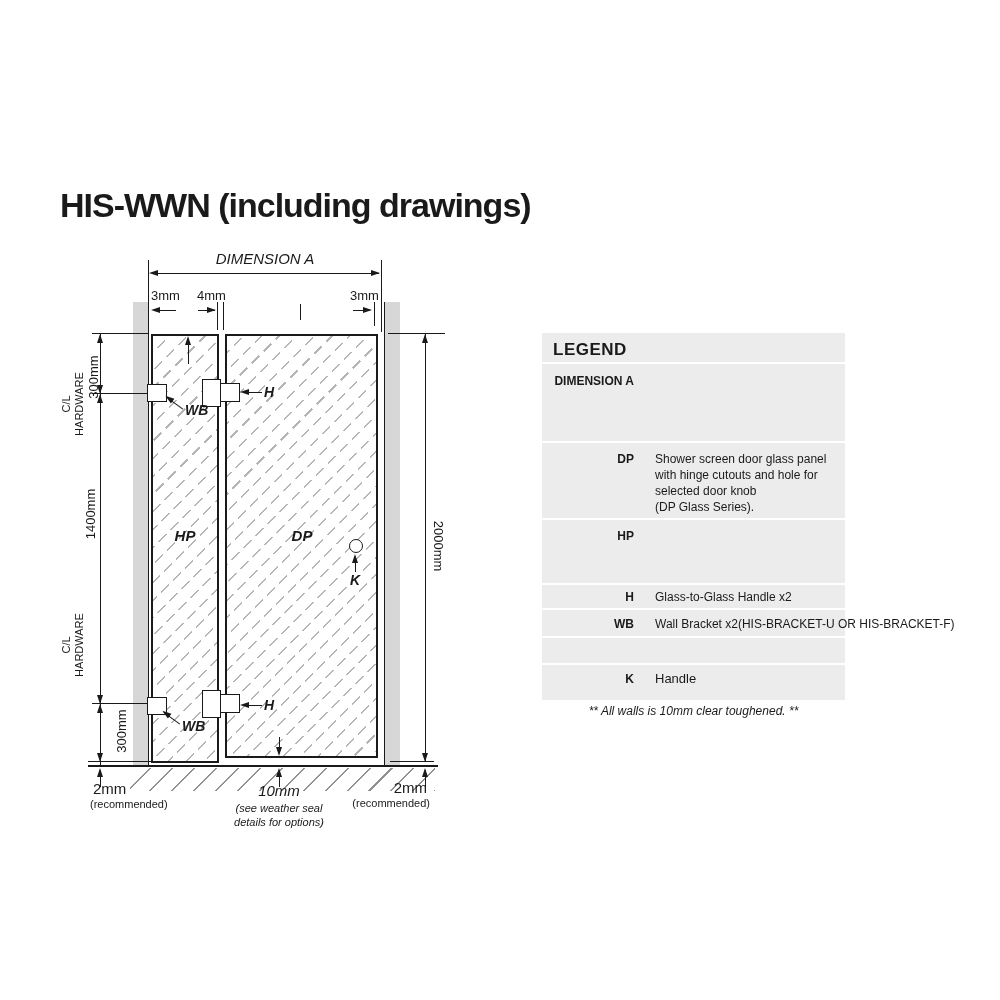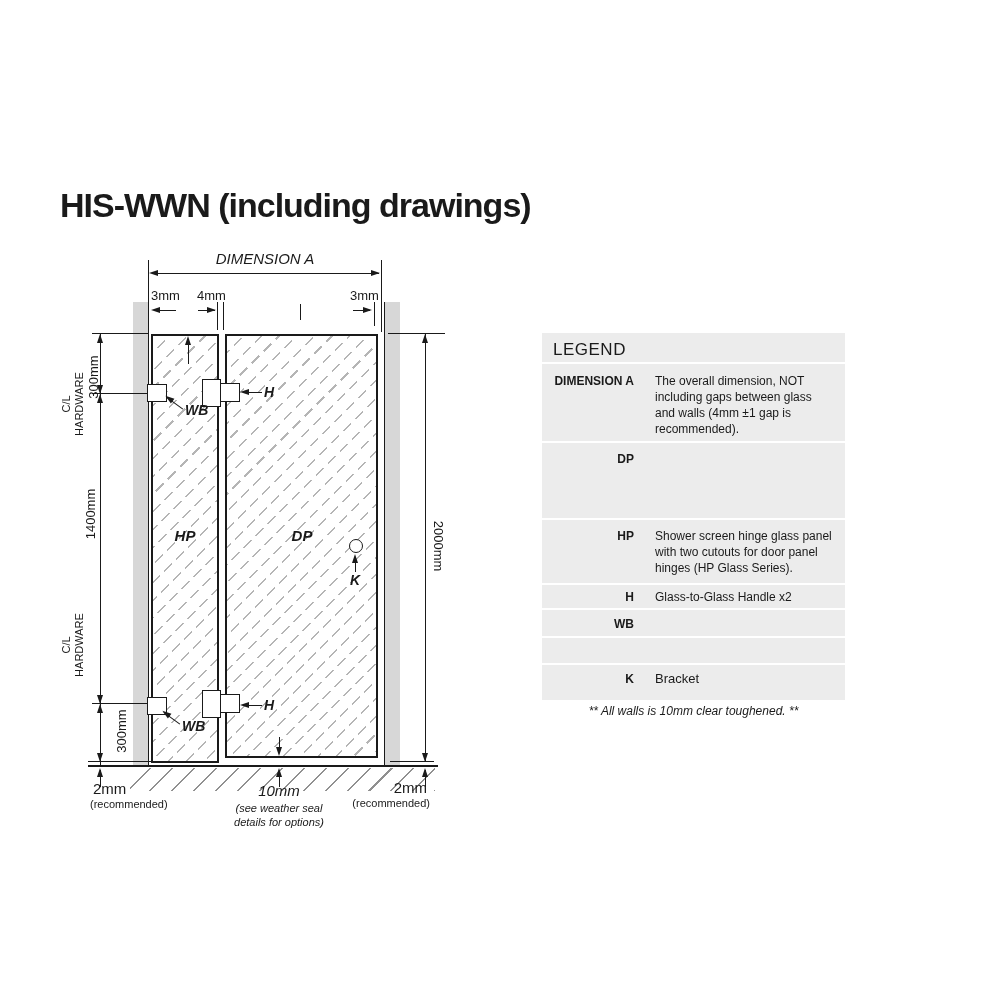--- a/index.html
+++ b/index.html
@@ -22,21 +22,21 @@
   .lbl{position:absolute;font-size:13px;line-height:1.08;}
   .it{font-style:italic;}
   .b{font-weight:bold;}
   .ctr{text-align:center;}
   .pre{white-space:pre-line;}
   .rot{transform:rotate(-90deg);}
   .rot90{transform:rotate(90deg);}
   .wbline{transform:rotate(36deg);transform-origin:0 0;}
   .title{position:absolute;left:60px;top:186px;font-size:34px;font-weight:bold;letter-spacing:-1px;}
   .legend{position:absolute;left:542px;top:333px;width:303px;height:367px;background:#ececec;}
-  .lg-title{box-sizing:border-box;height:31px;padding:7px 0 0 11px;font-size:17px;font-weight:normal;letter-spacing:.5px;border-bottom:2px solid #fff;}
+  .lg-title{box-sizing:border-box;height:31px;padding:7px 0 0 11px;font-size:17px;font-weight:bold;letter-spacing:.5px;border-bottom:2px solid #fff;}
   .lg-row{display:flex;box-sizing:border-box;border-bottom:2px solid #fff;}
   .lg-row.last{border-bottom:none;}
   .lg-term{flex:none;width:92px;text-align:right;font-weight:bold;font-size:12px;line-height:16px;}
   .lg-desc{flex:none;margin-left:21px;font-size:12px;line-height:16px;white-space:pre-line;}
   .footnote{position:absolute;left:542px;top:704px;width:303px;text-align:center;font-style:italic;font-size:12px;}
 </style>
 </head>
 <body>
 
 <div class="title">HIS-WWN (including drawings)</div>
@@ -150,44 +150,42 @@
   <div class="vl" style="left:355px;top:558px;height:14px;"></div>
   <div class="ah u" style="left:352px;top:554px;"></div>
   <div class="lbl b it" style="left:350px;top:573px;font-size:14px;">K</div>
 </div>
 
 <div class="legend">
   <div class="lg-title">LEGEND</div>
 
   <div class="lg-row" style="min-height:79px;padding-top:9px;">
     <div class="lg-term">DIMENSION A</div>
-    <div class="lg-desc">The overall dimension, NOT
-including gaps between glass
-and walls (4mm ±1 gap is
-recommended).</div>
   </div>
   <div class="lg-row" style="min-height:77px;padding-top:8px;">
     <div class="lg-term">DP</div>
+    <div class="lg-desc">Shower screen door glass panel
+with hinge cutouts and hole for
+selected door knob
+(DP Glass Series).</div>
   </div>
   <div class="lg-row" style="min-height:65px;padding-top:8px;">
     <div class="lg-term">HP</div>
-    <div class="lg-desc">Shower screen hinge glass panel
-with two cutouts for door panel
-hinges (HP Glass Series).</div>
   </div>
   <div class="lg-row" style="min-height:25px;padding-top:4px;">
     <div class="lg-term">H</div>
     <div class="lg-desc">Glass-to-Glass Handle x2</div>
   </div>
   <div class="lg-row" style="min-height:28px;padding-top:6px;">
     <div class="lg-term">WB</div>
+    <div class="lg-desc" style="white-space:nowrap;">Wall Bracket x2(HIS-BRACKET-U OR HIS-BRACKET-F)</div>
   </div>
   <div class="lg-row" style="min-height:27px;">
     <div class="lg-term"></div>
     <div class="lg-desc"></div>
   </div>
   <div class="lg-row last" style="min-height:35px;padding-top:6px;">
     <div class="lg-term">K</div>
-    <div class="lg-desc" style="font-size:13px;">Bracket</div>
+    <div class="lg-desc" style="font-size:13px;">Handle</div>
   </div>
 </div>
 
 <div class="footnote">** All walls is 10mm clear toughened. **</div>
 
 </body></html>

